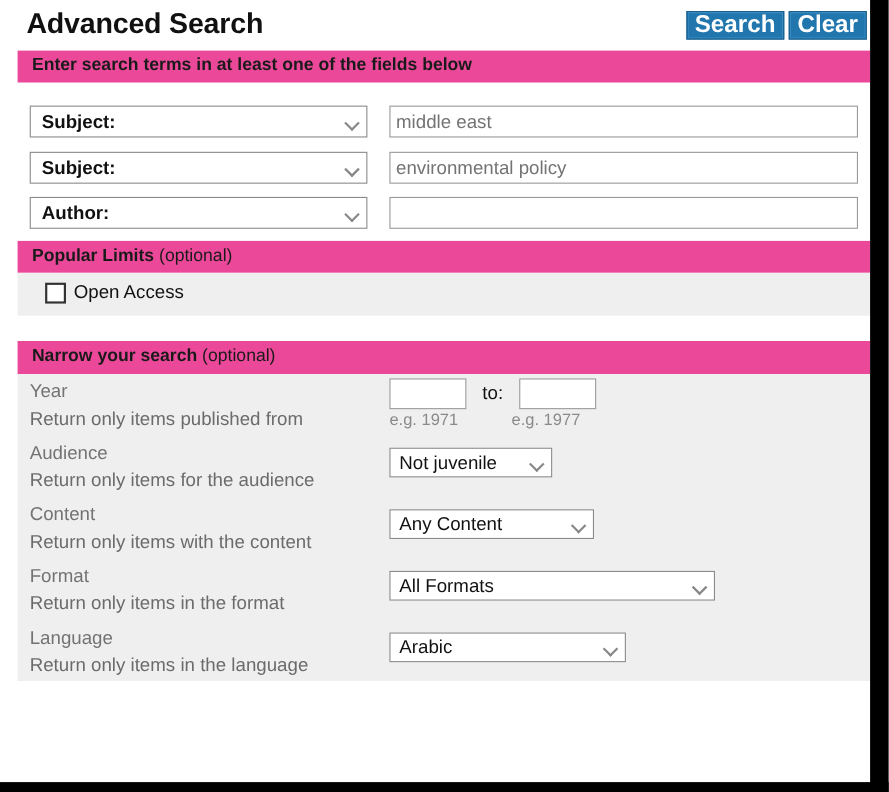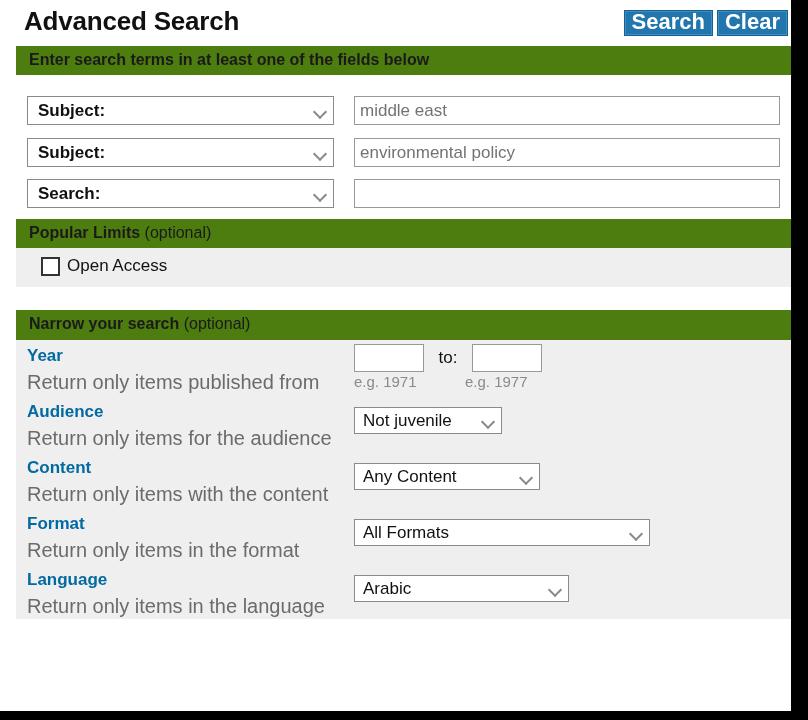--- a/index.html
+++ b/index.html
@@ -80,21 +80,21 @@
     cursor: pointer;
     border-radius: 0;
     box-shadow: inset 0 0 0 1px #3b8ec4;
   }
 
   
   .sect-bar {
     position: absolute;
     left: 16px;
     width: 775px;
-    background: #4d7c0f;
+    background: #ec4899;
     box-sizing: border-box;
     padding: 5px 0 5px 13px;
     font-size: 16px;
     color: #1a1a1a;
   }
   .sect-bar b { font-weight: bold; }
   .sect-bar .opt { font-weight: normal; }
 
   
   .field-row {
@@ -190,28 +190,28 @@
   }
   .nrow {
     position: relative;
     height: 56px;
   }
   .nlabel {
     position: absolute;
     left: 11px;
     top: 6px;
     font-size: 17px;
-    font-weight: bold;
-    color: #0369a1;
+    font-weight: normal;
+    color: #737373;
   }
   .nsub {
     position: absolute;
     left: 11px;
     top: 31px;
-    font-size: 20px;
+    font-size: 17px;
     color: #6b6b6b;
   }
   .nctl {
     position: absolute;
     left: 338px;
     top: 4px;
   }
   .yr-input {
     box-sizing: border-box;
     width: 70px;
@@ -287,21 +287,21 @@
   <div class="field-row" style="top:138px;">
     <div class="sel-wrap" style="left:27px;width:307px;">
       <span class="sel-text">Subject:</span>
       <span class="chev"></span>
     </div>
     <input class="txt-input" style="left: 354px; width: 426px;" value="environmental policy">
   </div>
 
   <div class="field-row" style="top:179px;">
     <div class="sel-wrap" style="left:27px;width:307px;">
-      <span class="sel-text">Search:</span>
+      <span class="sel-text">Author:</span>
       <span class="chev"></span>
     </div>
     <input class="txt-input" style="left: 354px; width: 426px;" value="">
   </div>
 
   <div class="sect-bar" style="top:219px;height:29px;">
     <b>Popular Limits</b><span class="opt">&nbsp;</span><span class="opt">(optional)</span>
   </div>
   <div class="limits-body" style="top:248px;height:39px;">
     <div class="check-row">

